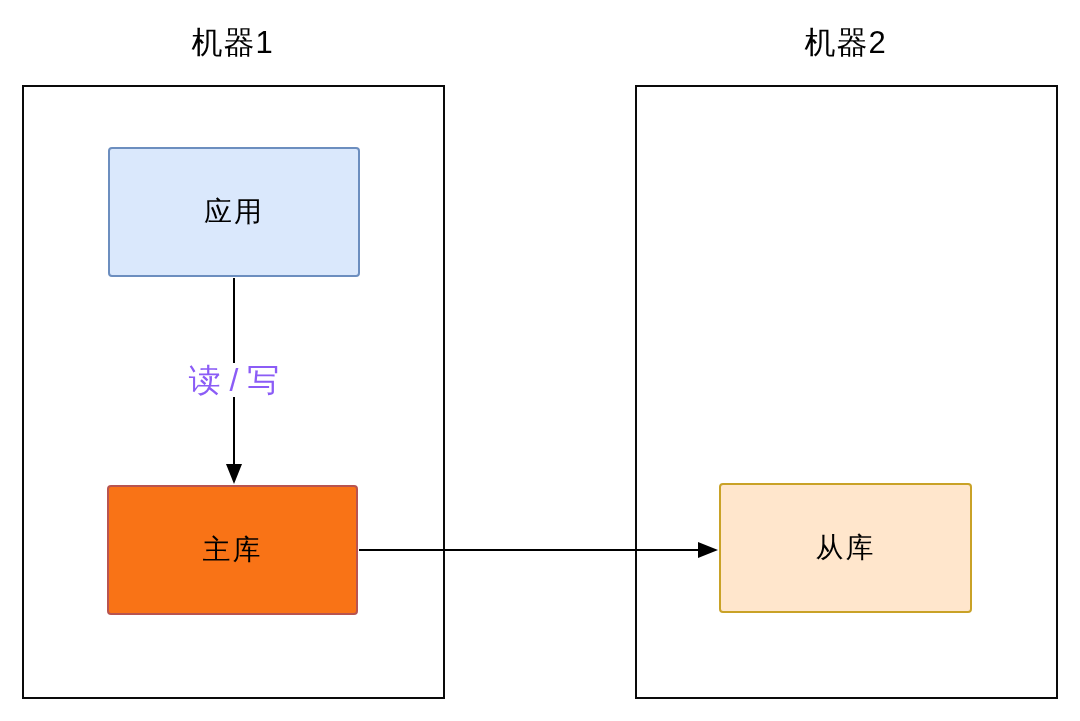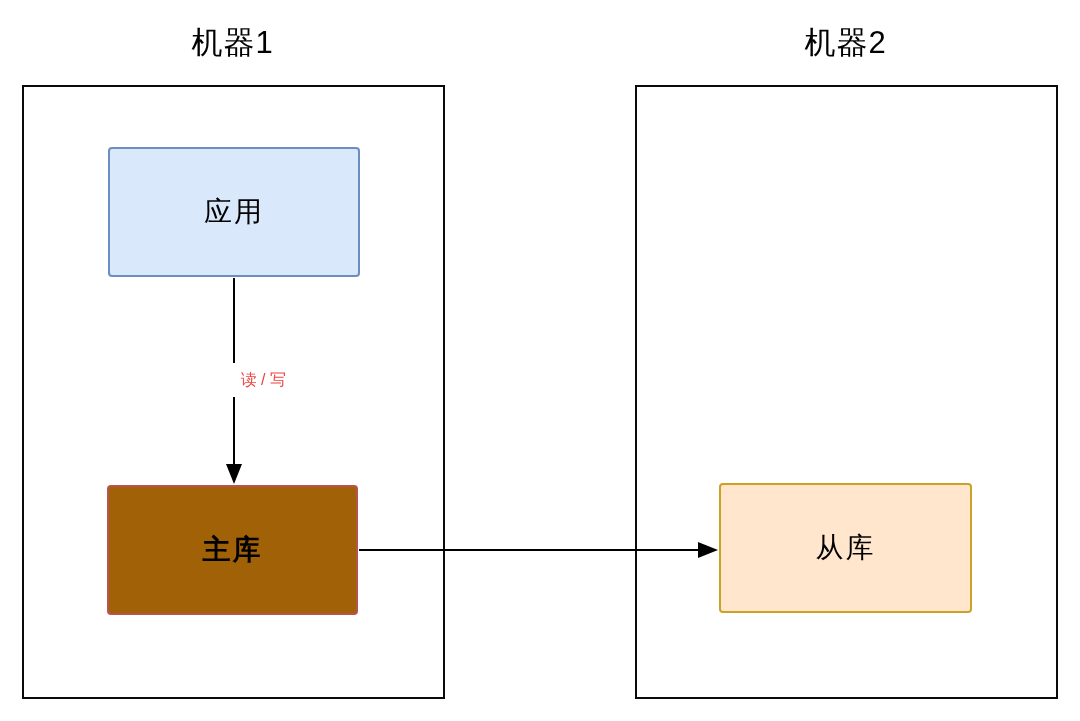--- a/index.html
+++ b/index.html
@@ -62,24 +62,24 @@
   .node.master  { left: 107px; top: 485px; width: 251px; height: 130px; }
   .node.replica { left: 719px; top: 456px; width: 253px; height: 130px; margin-top: 27px; }
 
   .edge-label {
     position: absolute;
     left: 182px;
     top: 363px;
     width: 104px;
     height: 34px;
     line-height: 34px;
-    text-align: right;
+    text-align: center;
     background: #ffffff;
-    font-size: 16px;
-    color: #ef4444;
+    font-size: 32px;
+    color: #8b5cf6;
   }
 </style>
 </head>
 <body>
 
 <div class="canvas">
 
   <div class="machine-title t1">机器1</div>
 
   <div class="machine-title t2">机器2</div>
@@ -96,21 +96,21 @@
     <g>
       <line x1="359" y1="550" x2="701" y2="550" stroke="#000000" stroke-width="2"></line>
       <polygon points="718,550 698,542 698,558" fill="#000000"></polygon>
     </g>
   </svg>
 
   <div class="node app" style="background: rgb(218, 232, 252); border-color: rgb(108, 142, 191);">
     <span>应用</span>
   </div>
 
-  <div class="node master" style="background: #a16207; border-color: rgb(184, 84, 80); font-weight: bold;">
+  <div class="node master" style="background: #f97316; border-color: rgb(184, 84, 80);">
     <span>主库</span>
   </div>
 
   <div class="node replica" style="background: rgb(255, 230, 204); border-color: rgb(201, 162, 39);">
     <span>从库</span>
   </div>
 
   <div class="edge-label">读 / 写</div>
 
 </div>

